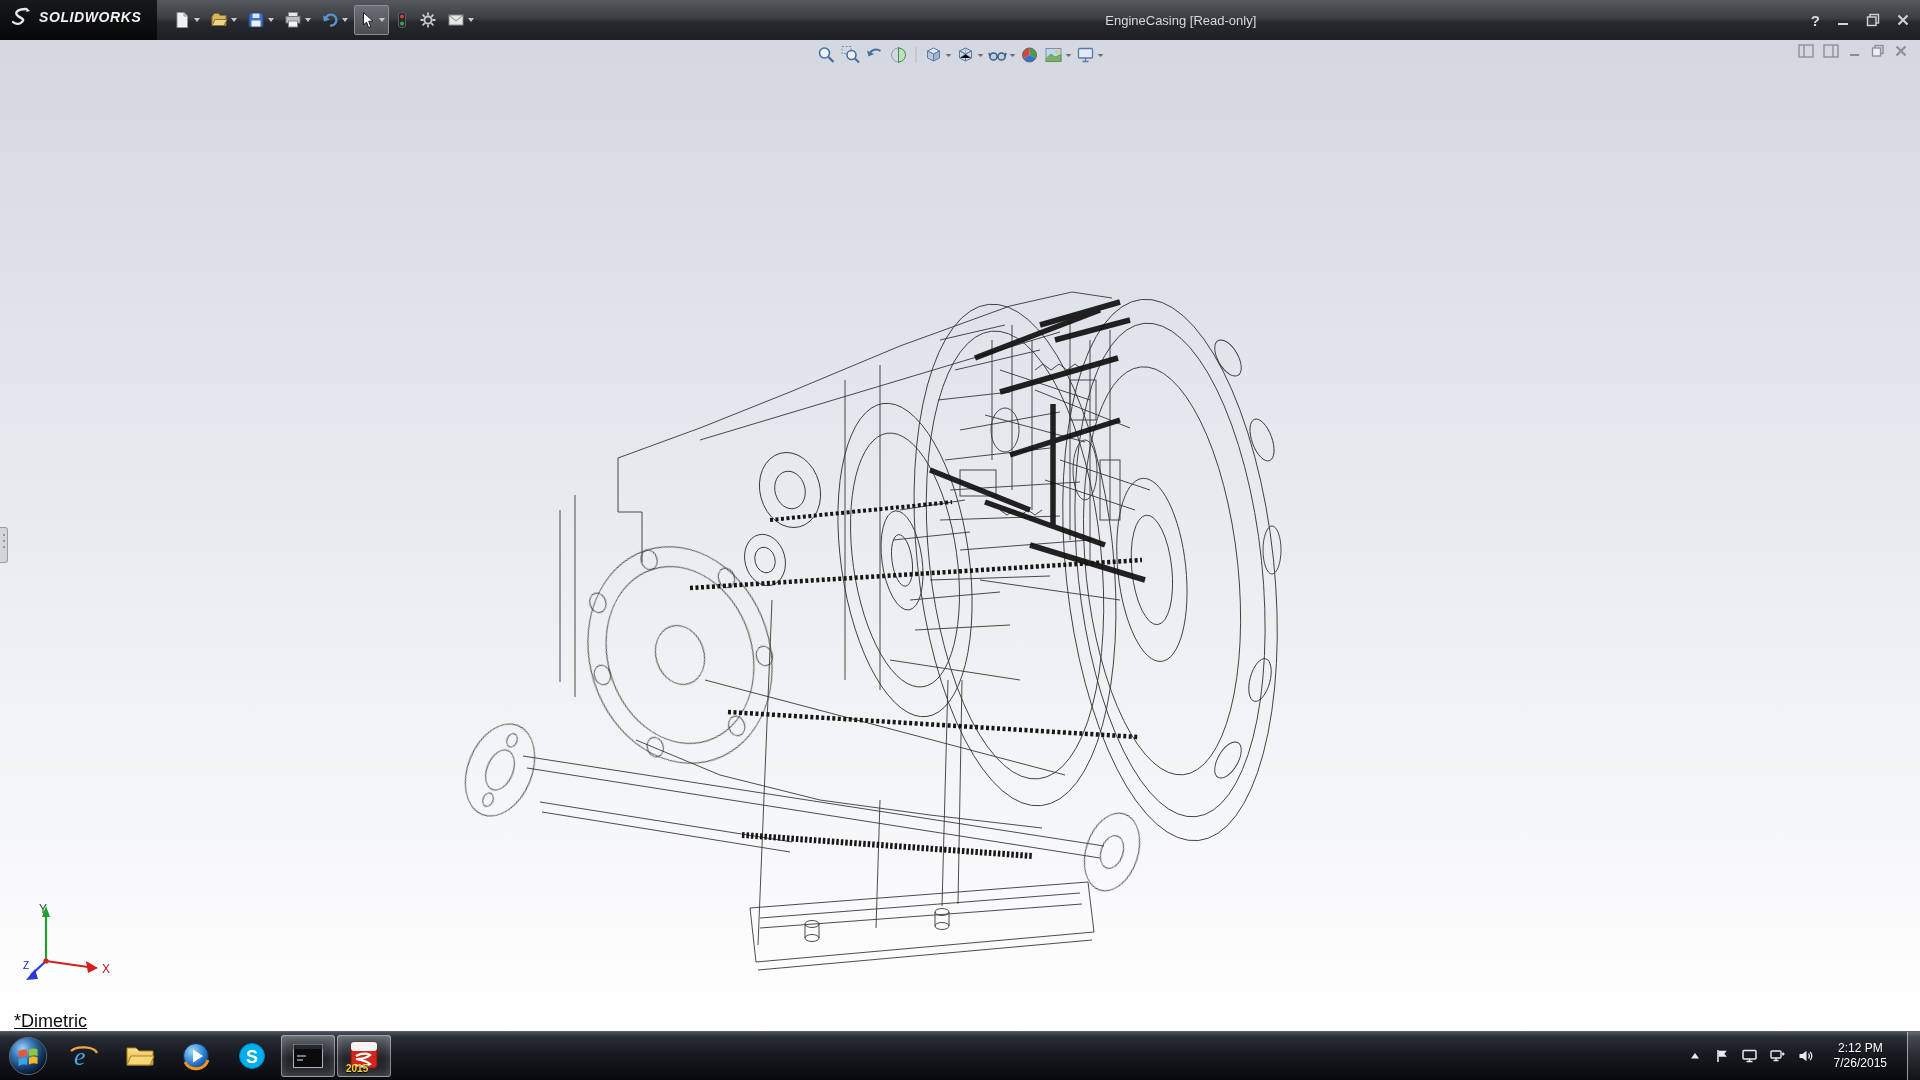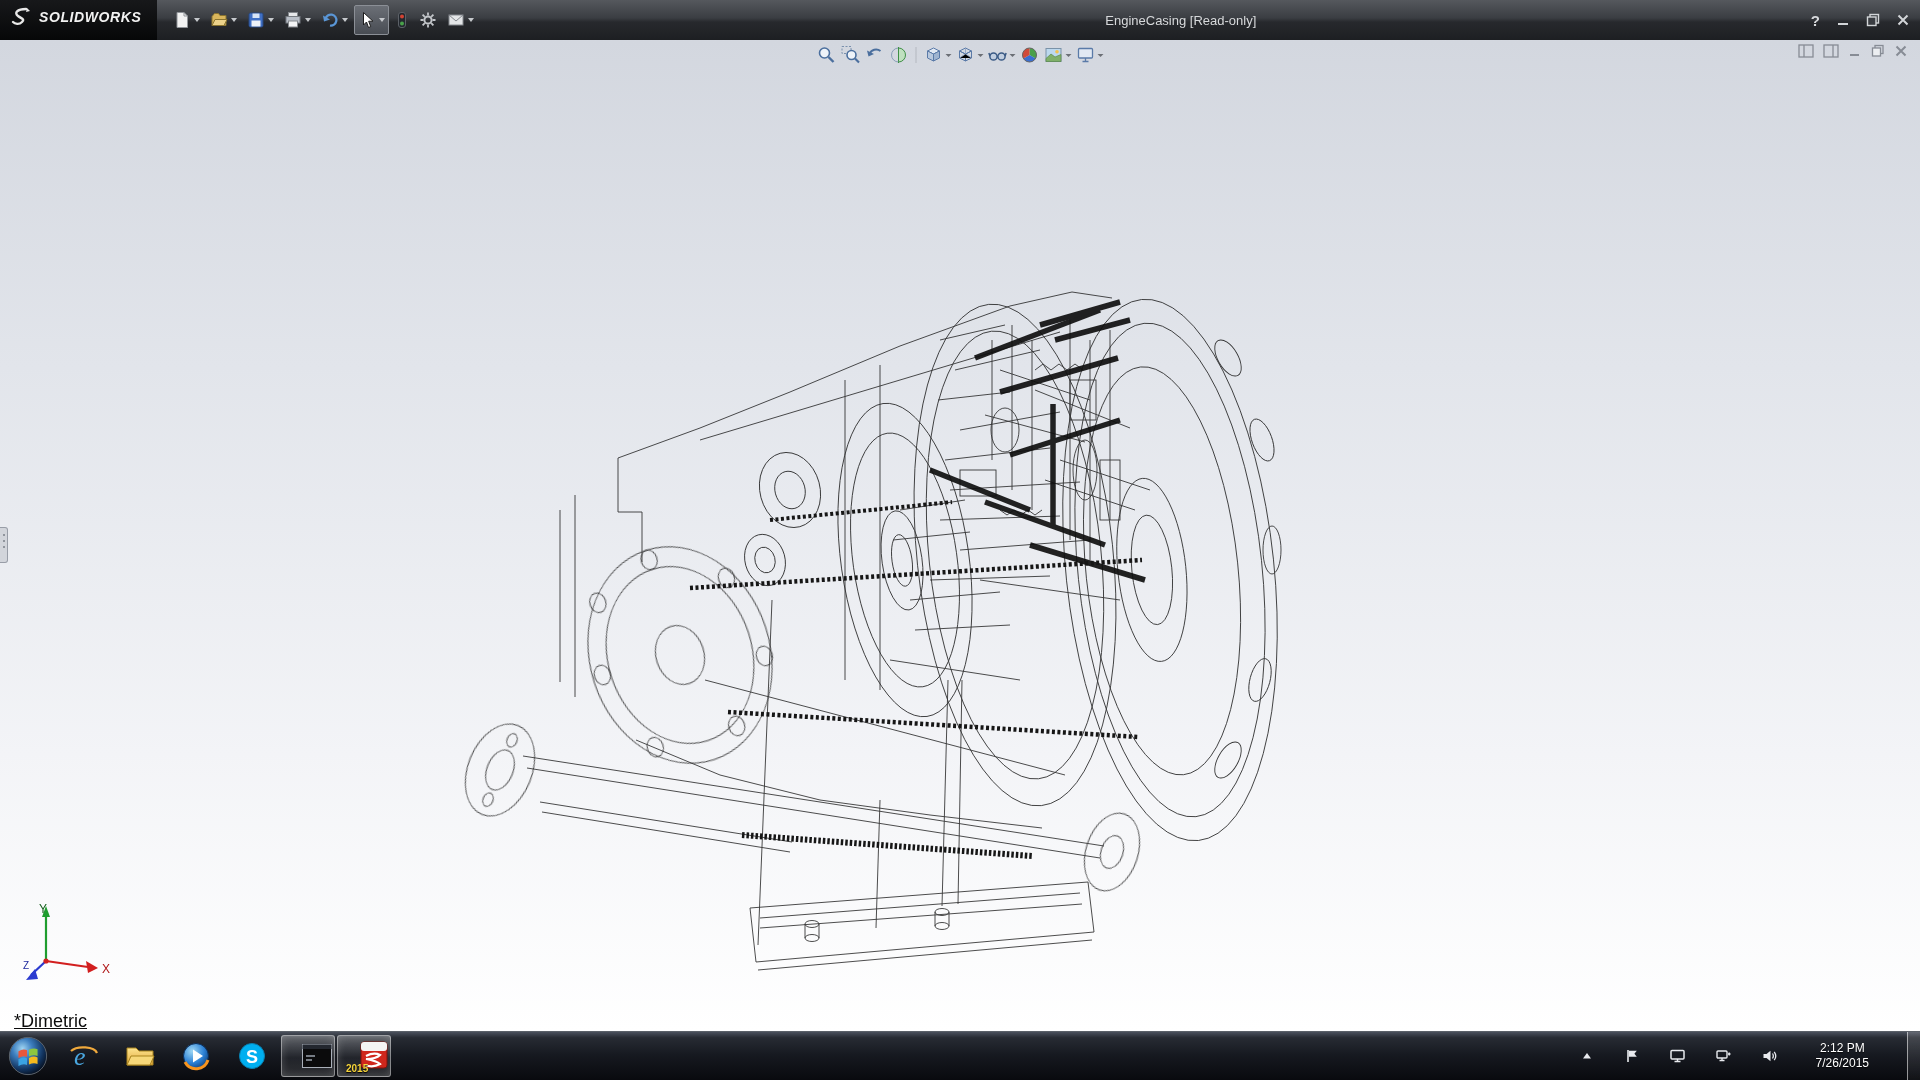--- a/index.html
+++ b/index.html
@@ -46,24 +46,24 @@
   .orient { position:absolute; left:14px; bottom:-1px; font-size:18px; color:#0b0b0b;text-decoration:underline; }
 
   
   .taskbar { position:absolute; left:0; right:0; bottom:0; height:49px;
     background:linear-gradient(180deg,#4a505c 0%,#272b33 12%,#161920 48%,#090a0e 100%);
     border-top:1px solid #5a6068; display:flex; align-items:center; z-index:10; }
   .start { width:56px; height:49px; display:flex; align-items:center; justify-content:center; }
   .tb-item { width:54px; height:42px; margin:0 1px; display:flex; align-items:center; justify-content:center;
     border:1px solid transparent; border-radius:3px; position:relative; }
   .tb-item.active { background:linear-gradient(180deg,rgba(255,255,255,.26),rgba(255,255,255,.06) 55%,rgba(255,255,255,.14));
-    border-color:rgba(255,255,255,.45); box-shadow:inset 0 0 8px rgba(255,255,255,.18);justify-content:flex-end; }
+    border-color:rgba(255,255,255,.45); box-shadow:inset 0 0 8px rgba(255,255,255,.18); }
   .sw-badge { position:absolute; bottom:2px; left:8px; color:#f6d43a; font-size:10px; font-weight:bold;
     text-shadow:0 1px 1px #000; }
-  .tray { margin-left:auto; display:flex; align-items:center; gap:29px; height:100%; padding-right:0; }
+  .tray { margin-left:auto; display:flex; align-items:center; gap:11px; height:100%; padding-right:0; }
   .clock { color:#ffffff; font-size:12px; text-align:center; line-height:15px; padding:0 9px;
     text-shadow:0 1px 1px rgba(0,0,0,.8); }
   .deskstrip { width:13px; height:49px; border-left:1px solid rgba(255,255,255,.55);
     background:linear-gradient(180deg,rgba(255,255,255,.14),rgba(255,255,255,.03)); }
 </style>
 </head>
 <body>
 
 <div class="screen">
 

